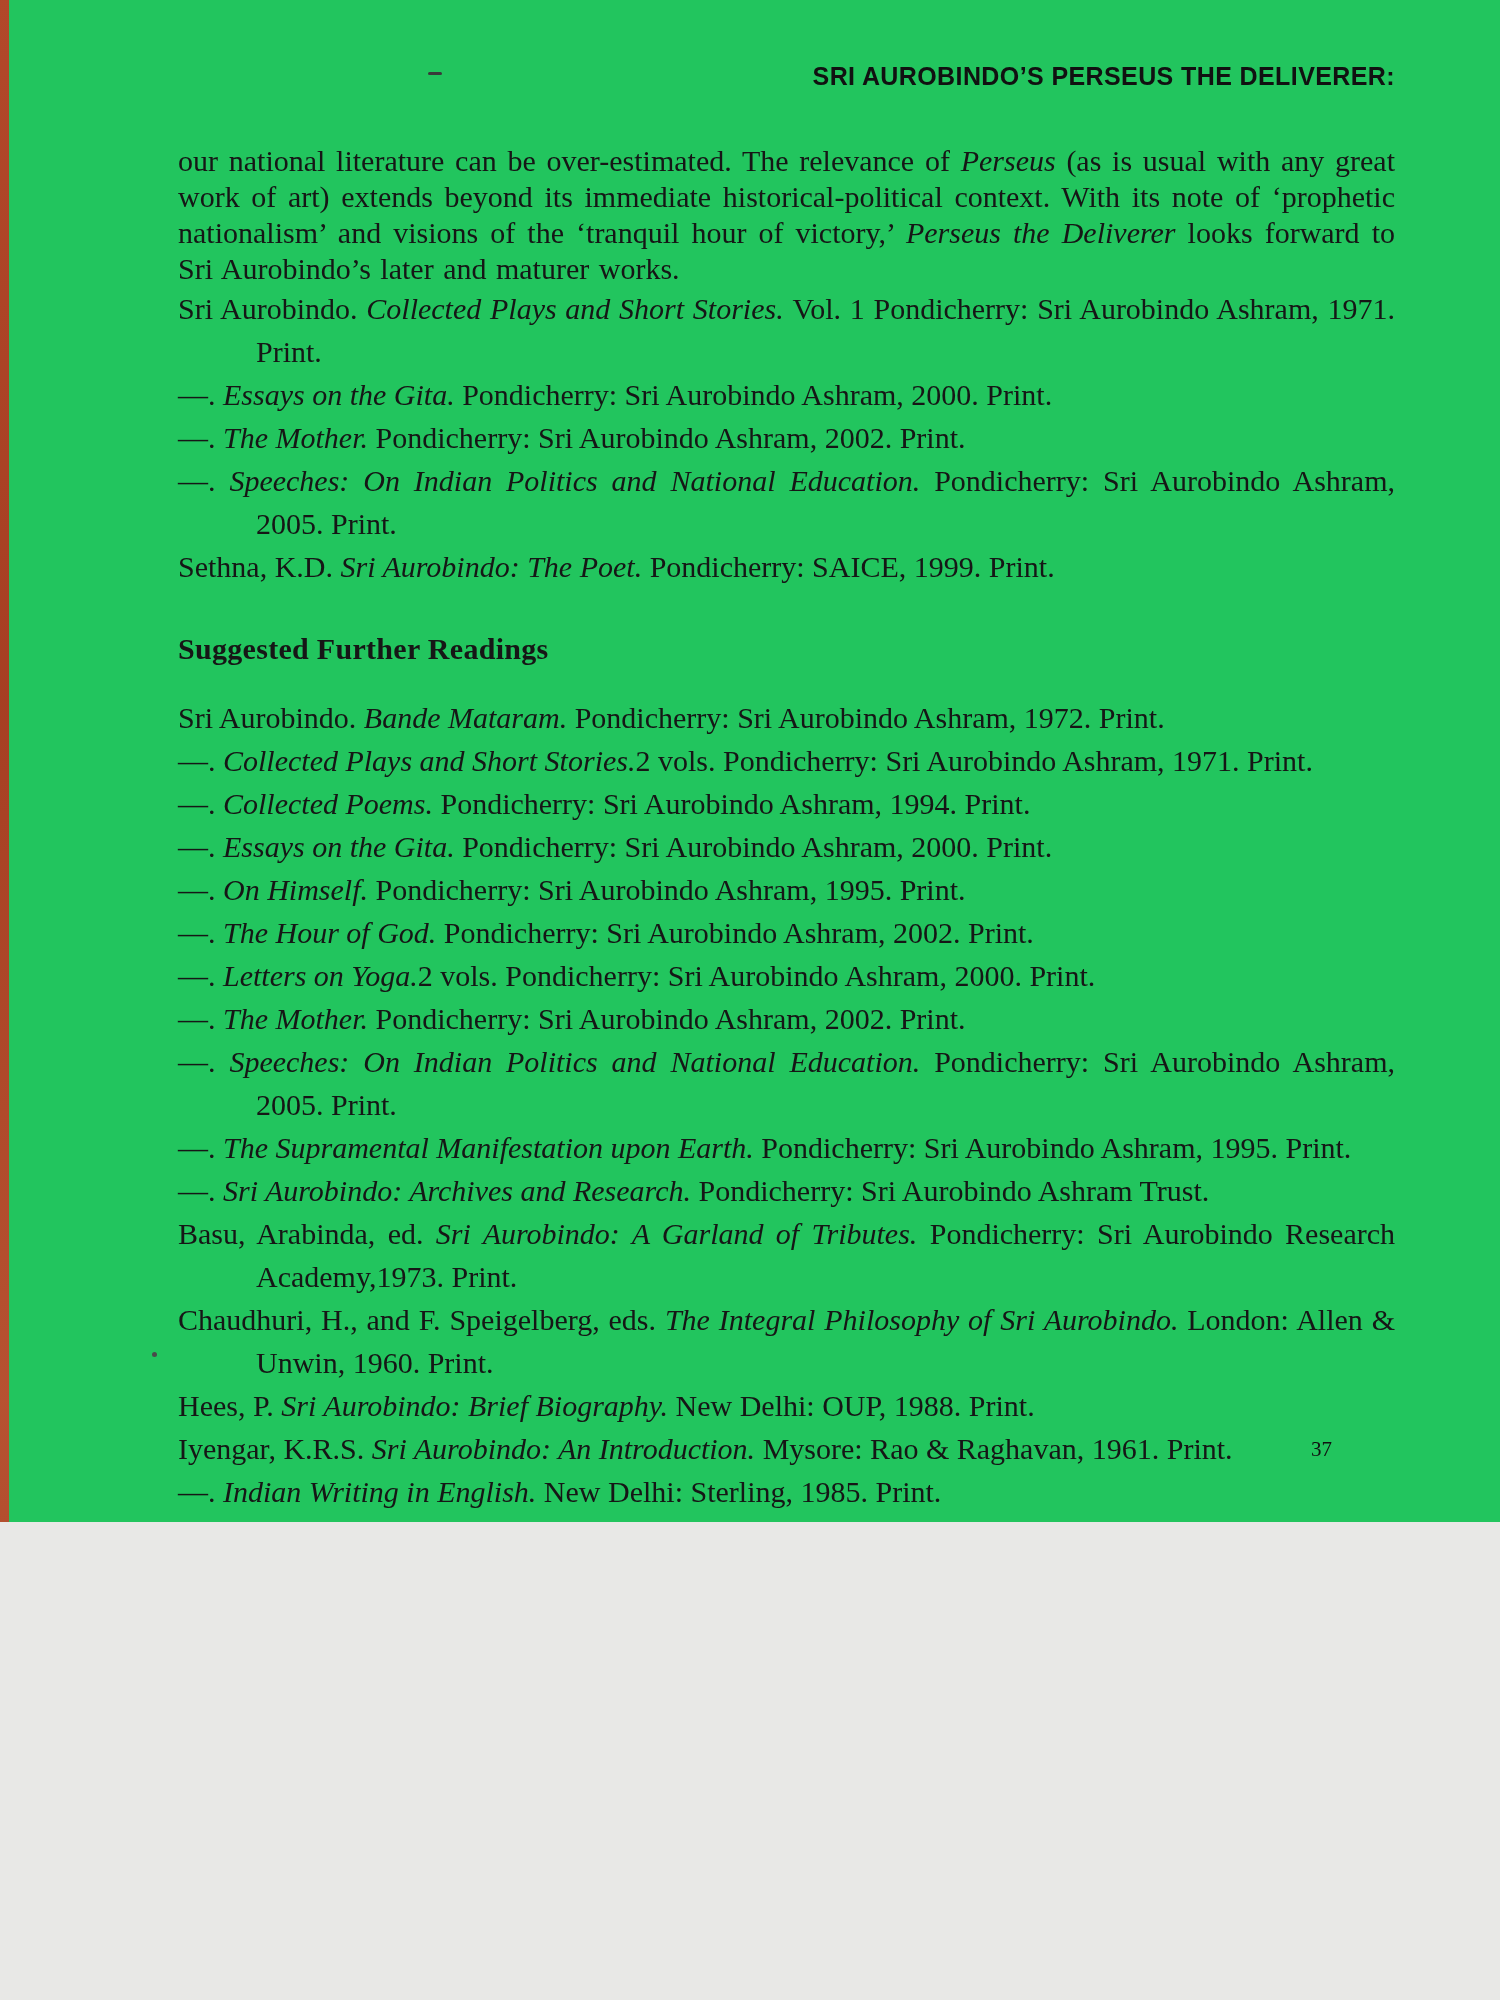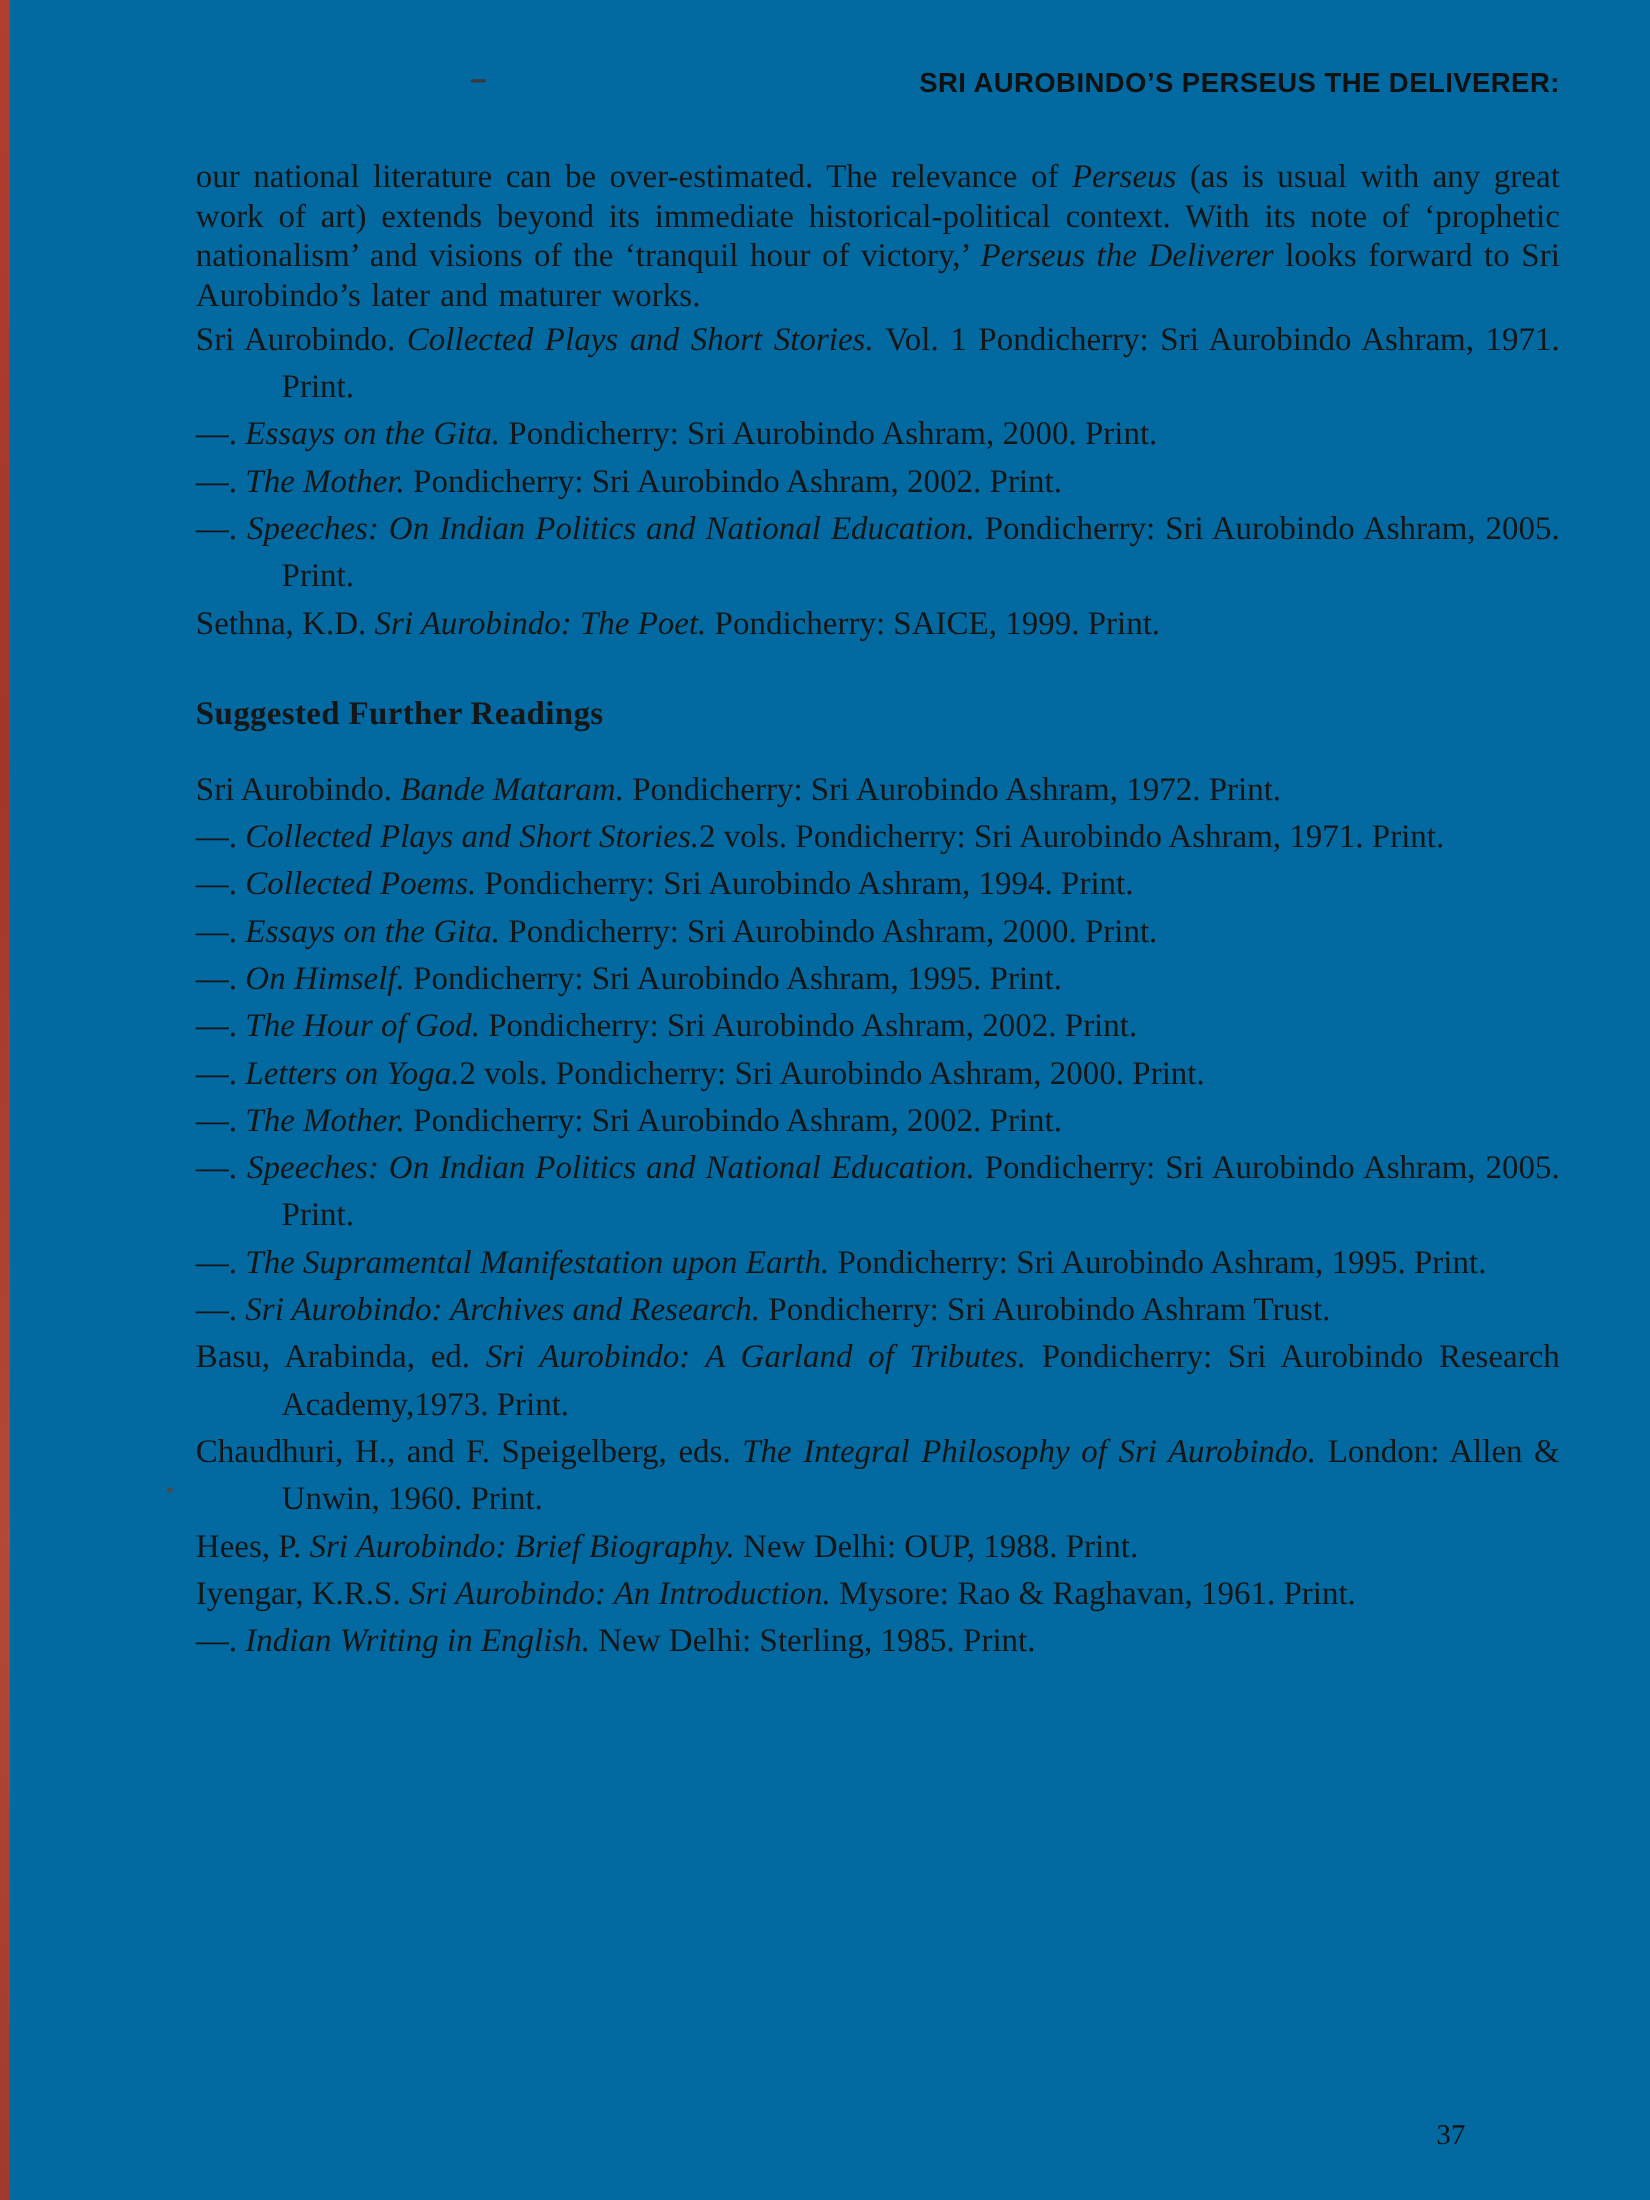--- a/index.html
+++ b/index.html
@@ -3,27 +3,27 @@
 <meta charset="utf-8">
 <style>
   html, body {
     margin: 0;
     padding: 0;
     background: #e8e8e6;
   }
   .page {
     position: relative;
     width: 1500px;
-    height: 2000px;
-    background: #0369a1;
+    height: 1522px;
+    background: #22c55e;
     overflow: hidden;
     font-family: "Liberation Serif", serif;
     color: #161616;
     box-sizing: border-box;
-    padding: 62px 82px 0 178px;
+    padding: 62px 105px 0 178px;
   }
   .scan-edge {
     position: absolute;
     left: 0; top: 0;
     width: 9px; height: 2000px;
     background: linear-gradient(180deg, #c23a24 0%, #b5301c 35%, #c7452c 70%, #b23420 100%);
     opacity: 0.9;
   }
   .scan-speck {
     position: absolute;
@@ -69,22 +69,22 @@
     padding-left: 78px;
     text-indent: -78px;
     text-align: justify;
     margin: 0;
   }
   .it { font-style: italic; }
   .rm { font-style: normal; }
   .page-number {
     position: absolute;
     right: 168px;
-    bottom: 44px;
-    font-size: 26px;
+    bottom: 60px;
+    font-size: 21px;
     color: #111;
   }
 </style>
 </head>
 <body>
 
 <div class="page">
   <div class="scan-edge"></div>
   <div class="scan-speck"></div>
   <div class="scan-dot"></div>

